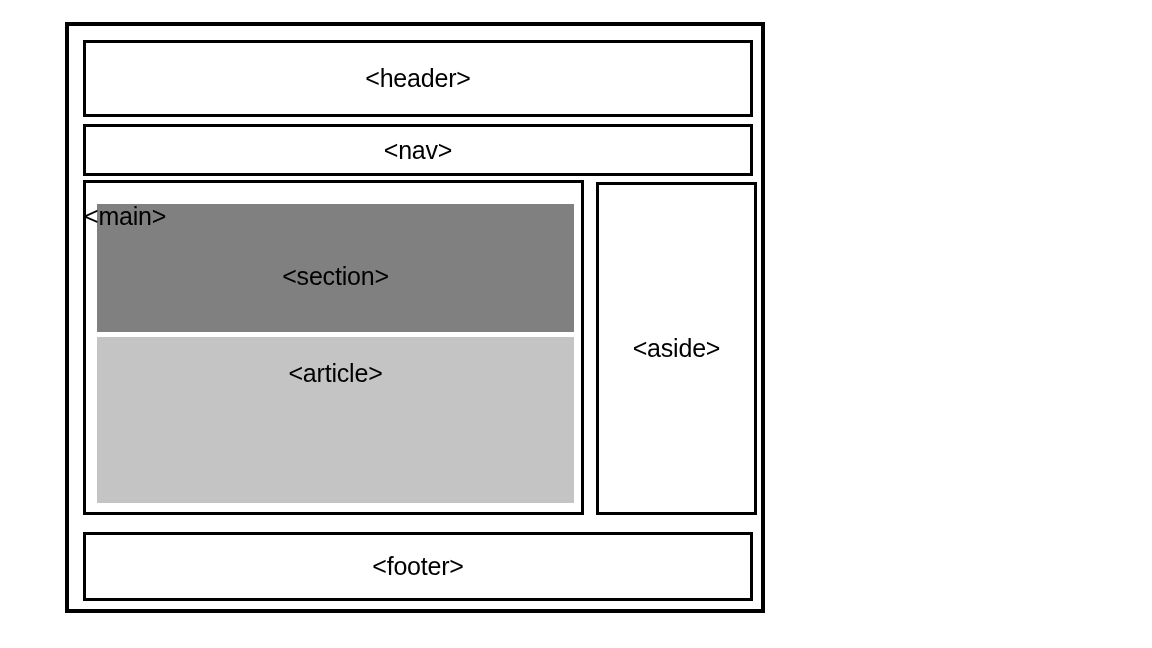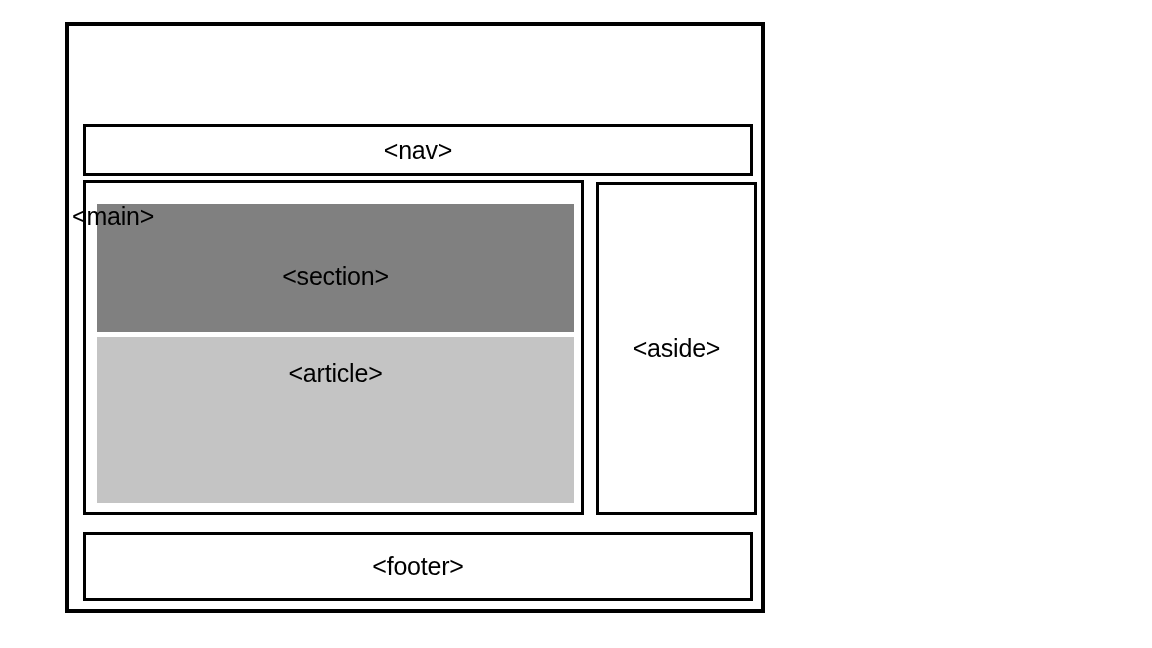--- a/index.html
+++ b/index.html
@@ -82,21 +82,21 @@
   #main-box {
     left: 14px;
     top: 154px;
     width: 501px;
     height: 335px;
   }
 
   
   #main-label {
     position: absolute;
-    left: 3px;
+    left: 15px;
     top: 178px;
     z-index: 5;
   }
 
   
   #section-box {
     position: absolute;
     left: 28px;
     top: 178px;
     width: 477px;
@@ -146,20 +146,23 @@
     height: 69px;
   }
 </style>
 </head>
 <body>
 
 <div id="diagram-canvas">
 
   <div class="page-frame">
 
+    <div class="box centered" id="header-box">
+      <span class="box-label">&lt;header&gt;</span>
+    </div>
 
     <div class="box centered" id="nav-box">
       <span class="box-label">&lt;nav&gt;</span>
     </div>
 
     <div class="box" id="main-box"></div>
 
     <span class="box-label" id="main-label">&lt;main&gt;</span>
 
     <div id="article-box">

